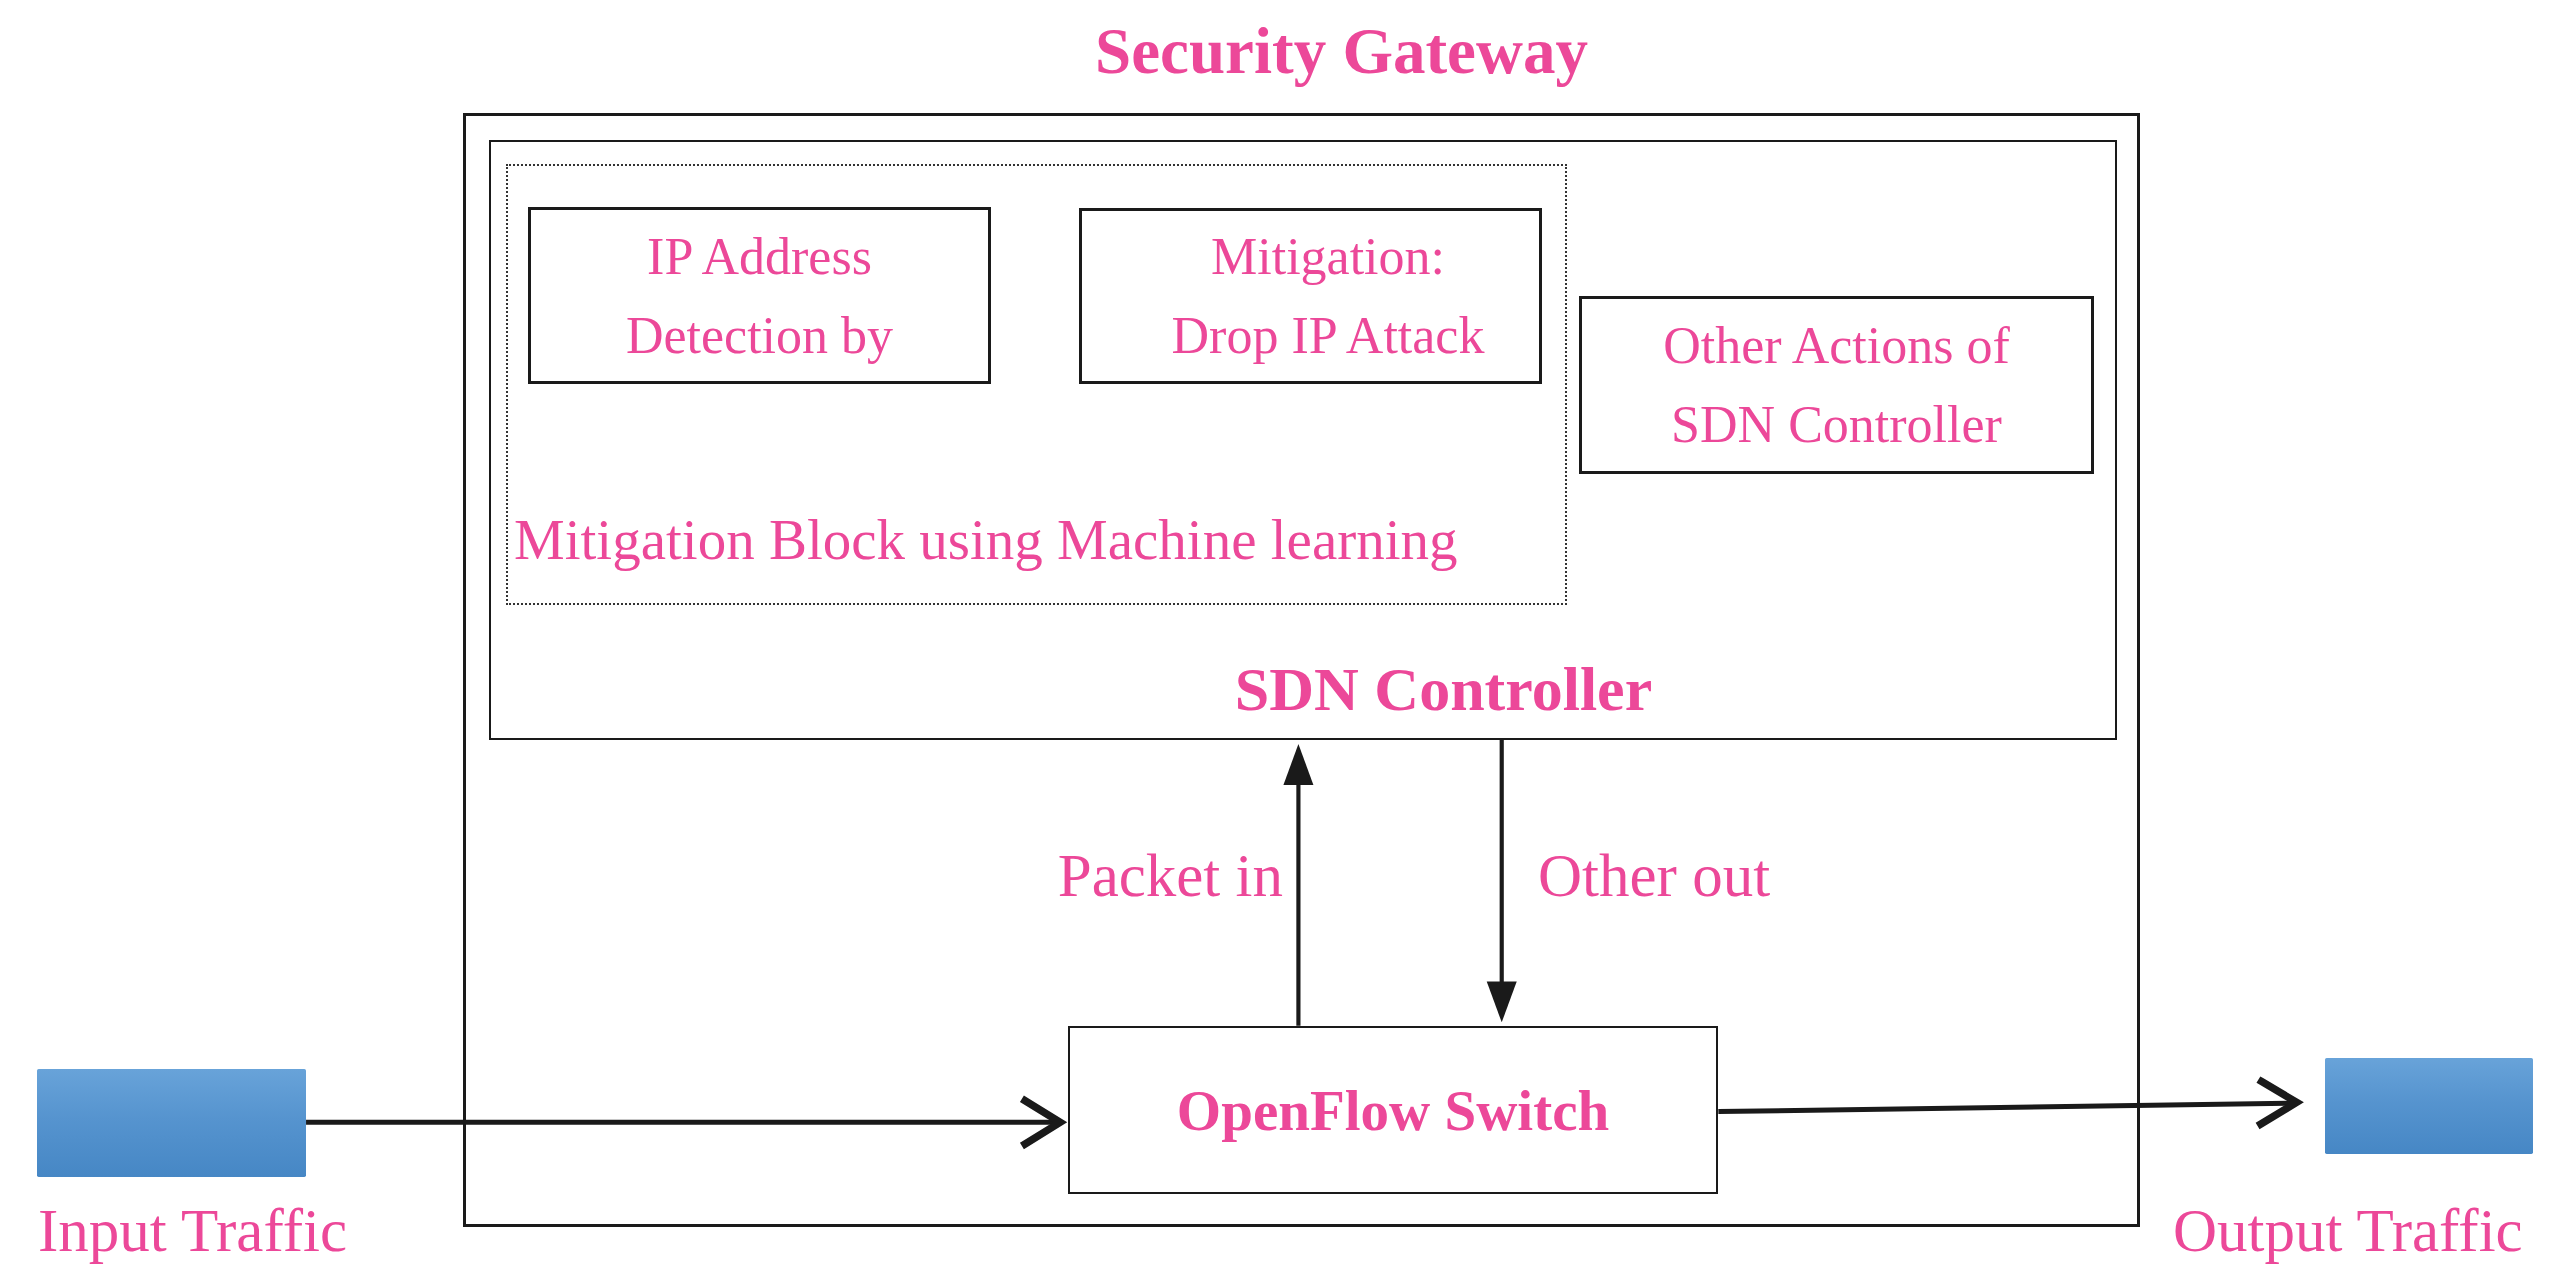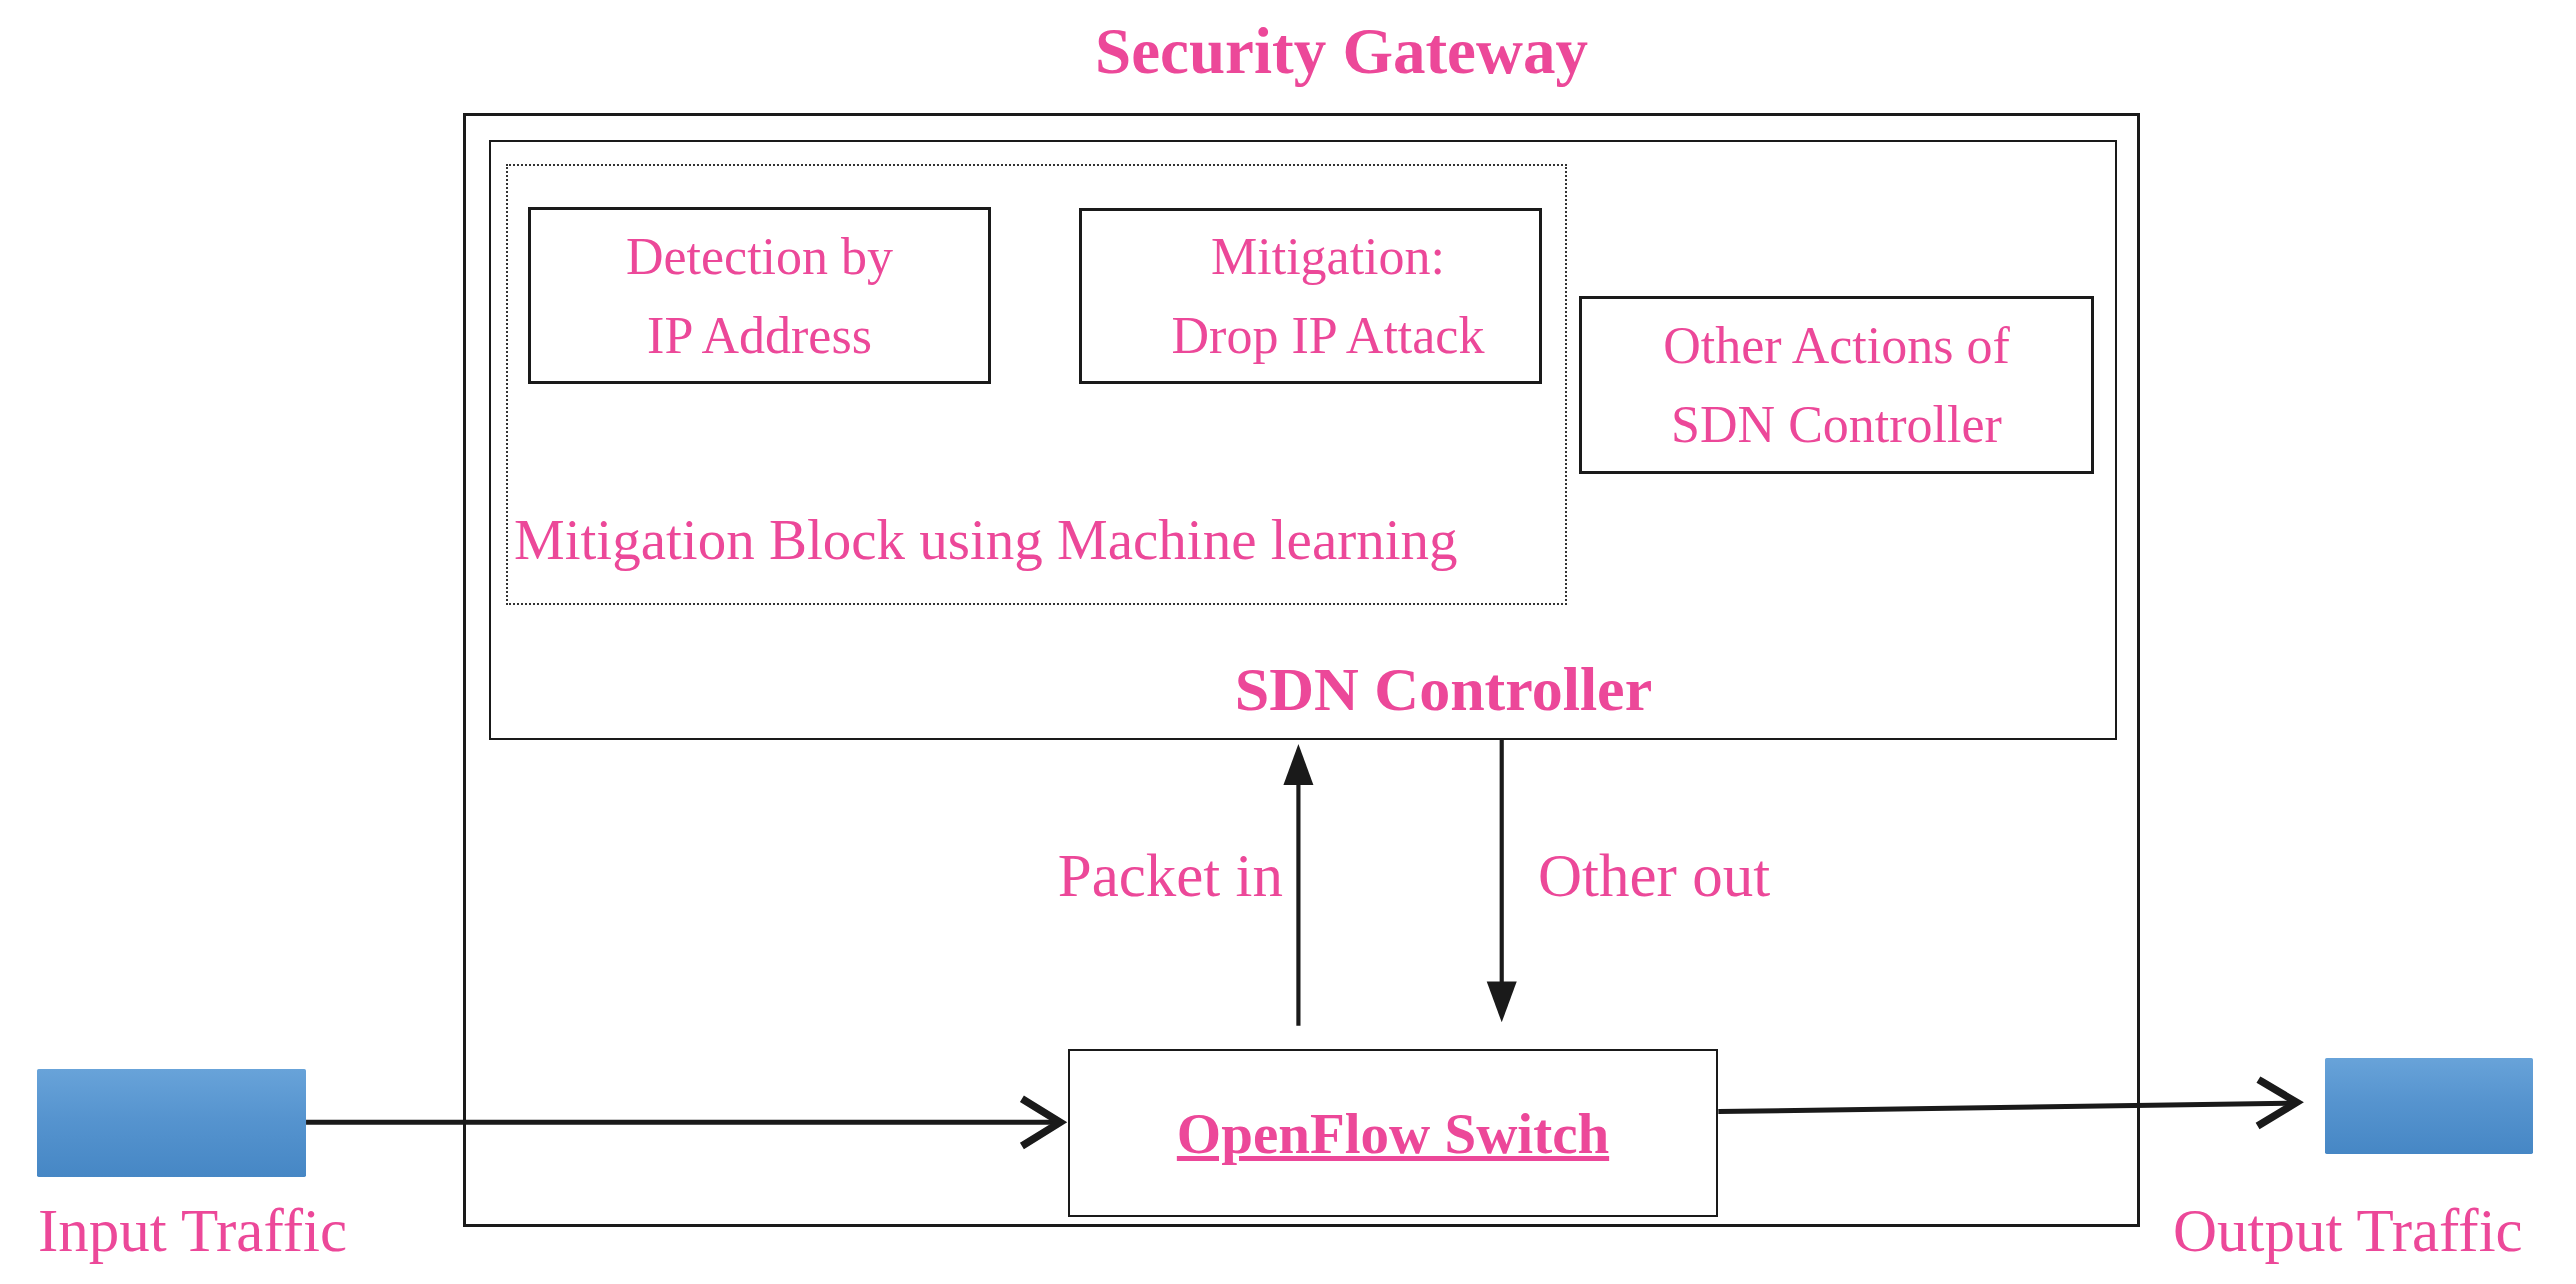--- a/index.html
+++ b/index.html
@@ -71,43 +71,43 @@
 
   <div class="abs title" style="left:1008px; top:13.3px; width:667px;">Security Gateway</div>
 
   <div class="abs box-thin" style="left:463px; top:113px; width:1677px; height:1114px; border-width:3.3px;"></div>
 
   <div class="abs box-thin" style="left:489px; top:140px; width:1628px; height:600px;"></div>
 
   <div class="abs box-dotted" style="left:506px; top:164px; width:1061px; height:441px;"></div>
 
   <div class="abs box label-box" style="left:528px; top:207px; width:463px; height:177px;">
+    <span>IP Address</span>
     <span>Detection by</span>
-    <span>IP Address</span>
   </div>
 
   <div class="abs box label-box" style="left:1079px; top:208px; width:463px; height:176px;padding-left:35px;">
     <span>Mitigation:</span>
     <span>Drop IP Attack</span>
   </div>
 
   <div class="abs box label-box" style="left:1579px; top:296px; width:515px; height:178px;">
     <span>Other Actions of</span>
     <span>SDN Controller</span>
   </div>
 
   <div class="abs plain-label" style="left:514px; top:507px; width:1050px; font-size:57px;">Mitigation Block using Machine learning</div>
 
   <div class="abs plain-label bold-label" style="left:1185px; top:657px; width:517px; font-size:62px; text-align:center;">SDN Controller</div>
 
   <div class="abs plain-label" style="left:1025px; top:843px; width:258px; text-align:right;">Packet in</div>
 
   <div class="abs plain-label" style="left:1538px; top:843px; width:300px; text-align:left;">Other out</div>
 
-  <div class="abs box label-box" style="left:1068px; top:1049px; width:650px; height:168px; border-width:2.5px;text-decoration:underline;">
+  <div class="abs box label-box" style="left:1068px; top:1026px; width:650px; height:168px; border-width:2.5px;">
     <span class="bold-label" style="font-size:57px;">OpenFlow Switch</span>
   </div>
 
   <div class="abs traffic-rect" style="left:37px; top:1069px; width:269px; height:108px;"></div>
   <div class="abs plain-label" style="left:38px; top:1198px; width:350px;">Input Traffic</div>
 
   <div class="abs traffic-rect" style="left:2325px; top:1058px; width:208px; height:96px;"></div>
   <div class="abs plain-label" style="left:2173px; top:1198px; width:392px;">Output Traffic</div>
 
   <svg class="arrow-layer" viewBox="0 0 3091 1541">

